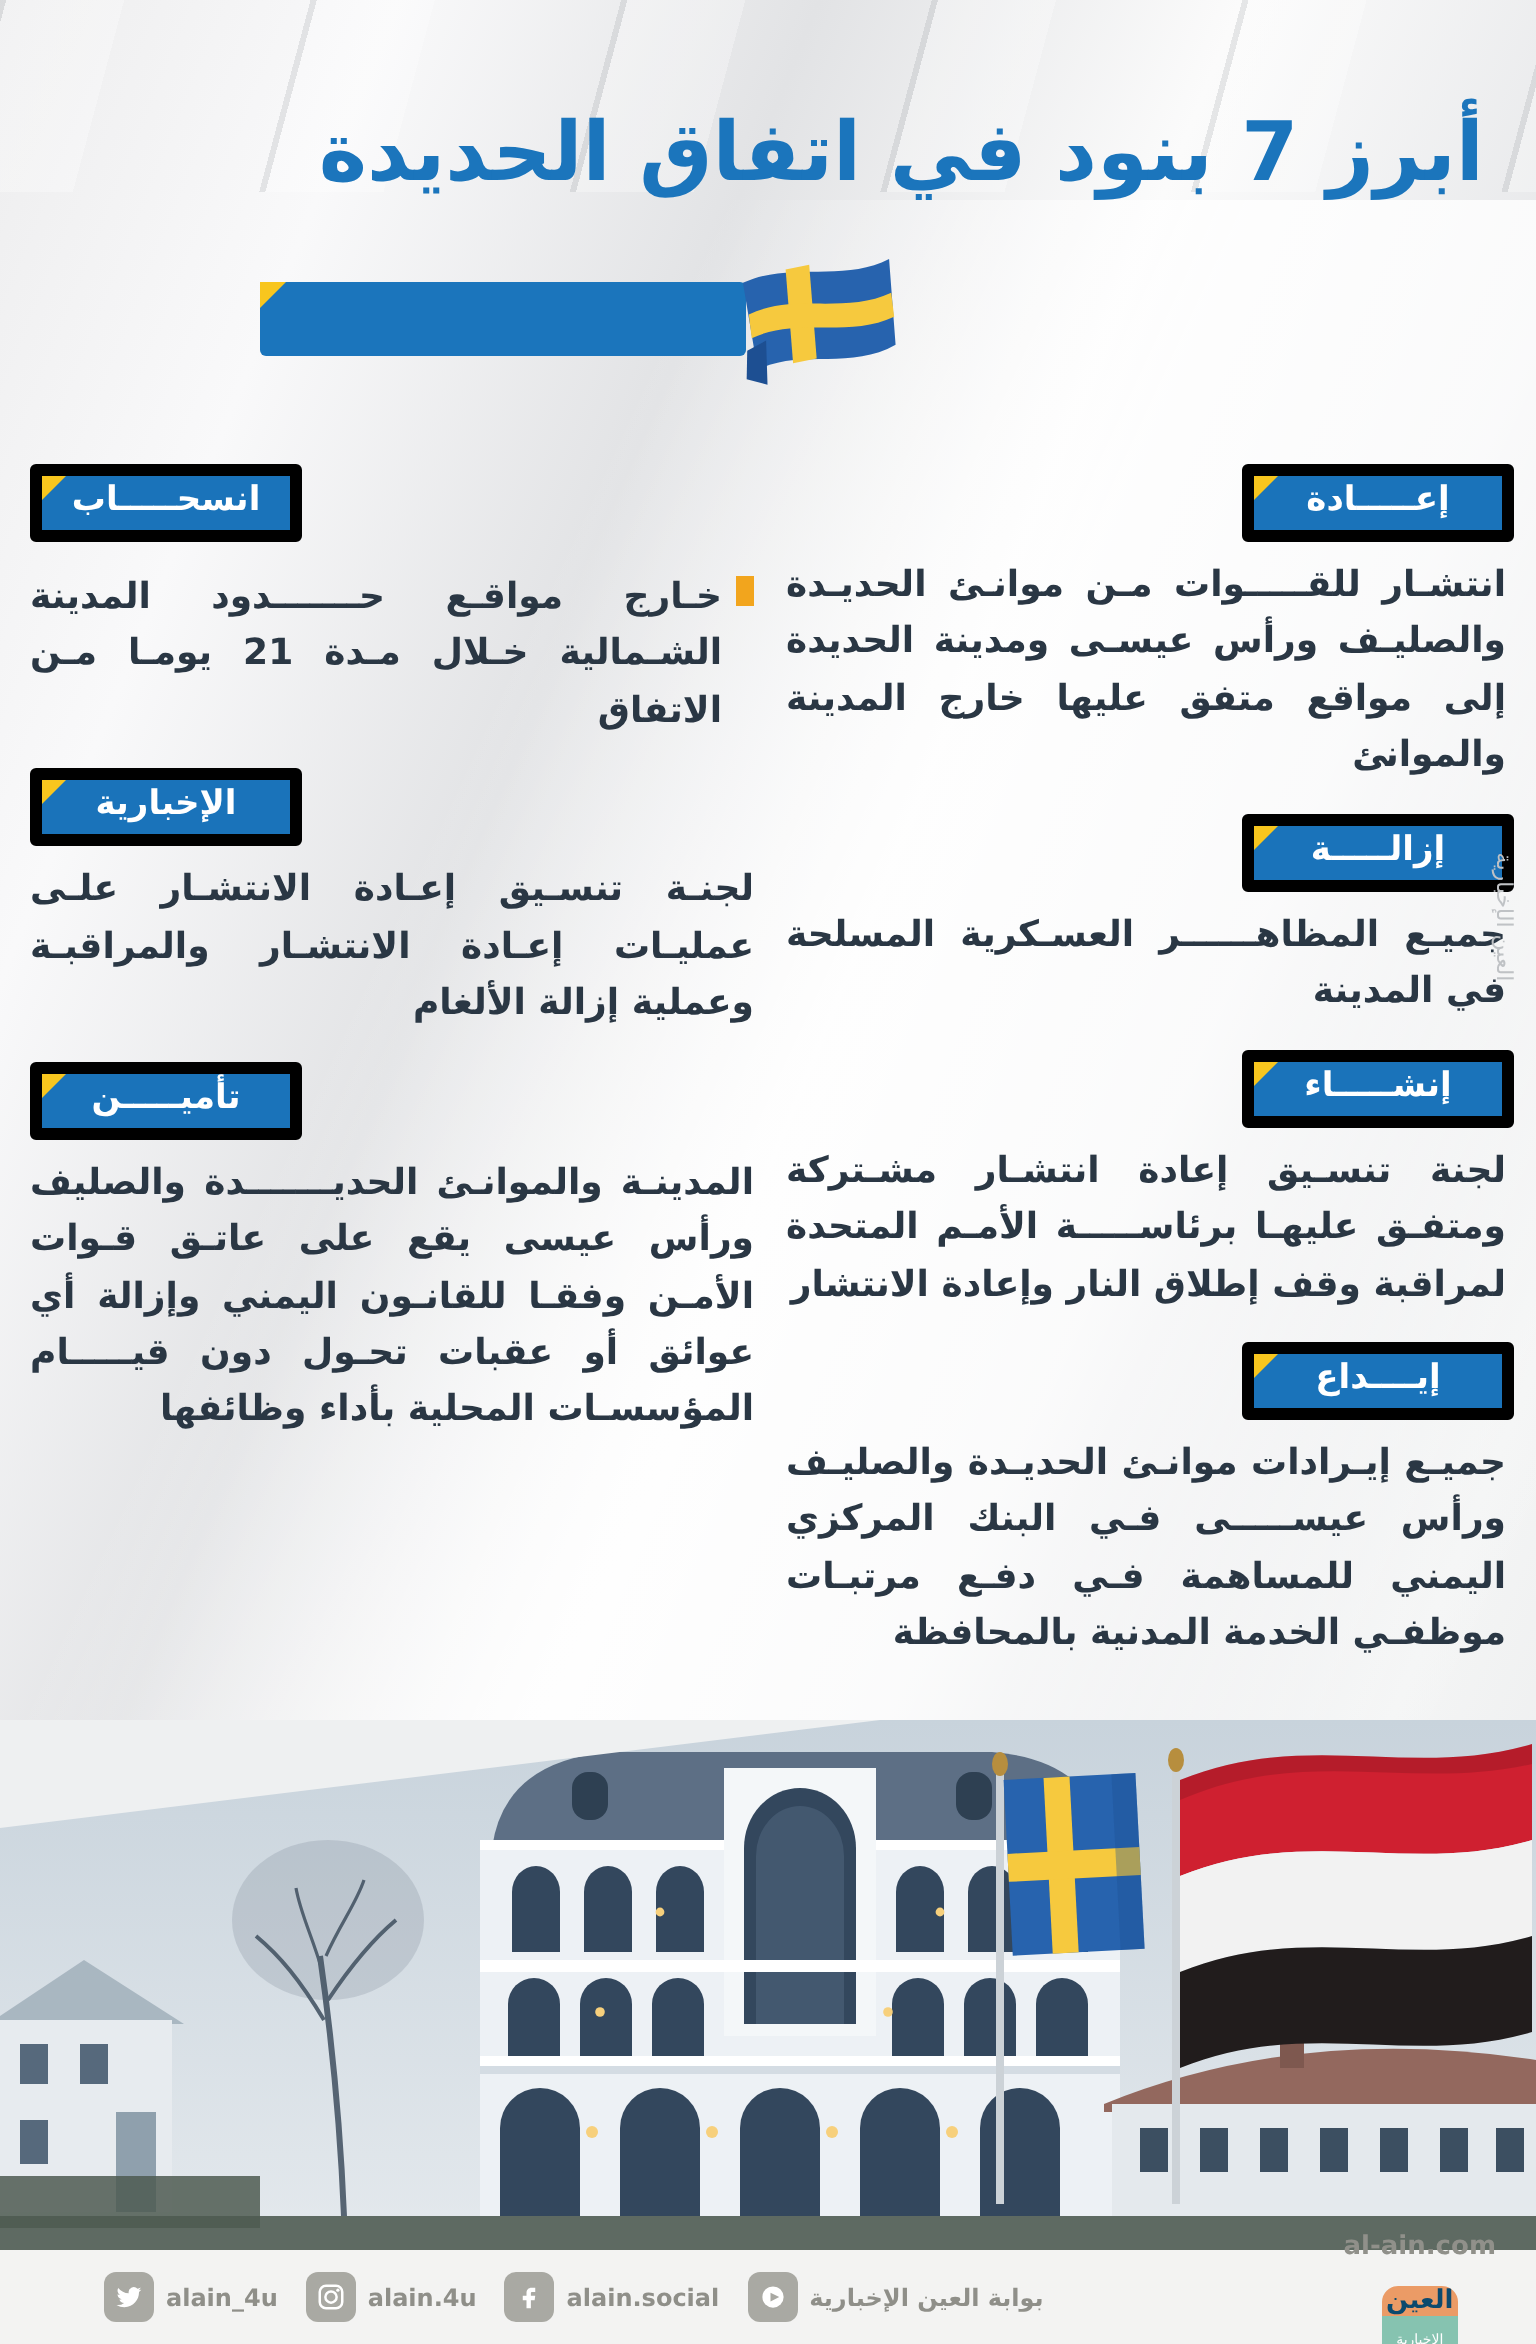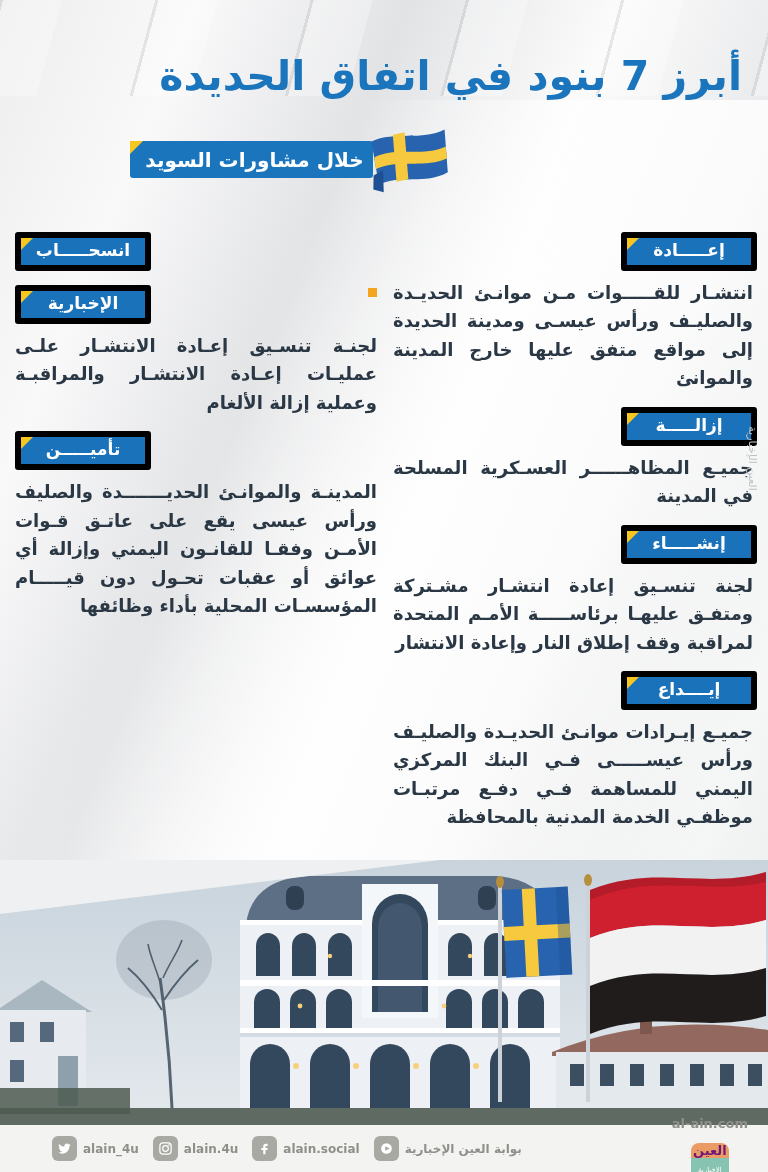--- a/index.html
+++ b/index.html
@@ -63,37 +63,36 @@
   .social{display:flex;align-items:center;gap:14px;}
   .social-item{display:flex;align-items:center;gap:6px;}
   .sicon{width:25px;height:25px;border-radius:6px;background:#a9a9a3;
       display:flex;align-items:center;justify-content:center;flex:0 0 auto;}
   .handle{color:#8f8f89;font-size:12px;font-weight:700;}
   .handle.ar{direction:rtl;}
   .footer-right{margin-left:auto;display:flex;align-items:center;gap:12px;flex-direction:column;}
   .website{color:#90908a;font-size:13px;font-weight:700;}
   .logo{width:38px;height:38px;border-radius:8px;background:#eb9b66;
       display:flex;flex-direction:column;overflow:hidden;}
-  .logo-name{flex:1;color:#701a75;font-size:13px;font-weight:700;direction:rtl;
+  .logo-name{flex:1;color:#0c4a6e;font-size:13px;font-weight:700;direction:rtl;
       display:flex;align-items:center;justify-content:center;}
   .logo-tag{height:29px;background:#86c3b0;color:#fff;font-size:7px;
       direction:rtl;display:flex;align-items:center;justify-content:center;}
 </style>
 </head>
 <body>
 
 <div class="bg"></div>
 <div class="top-bands"></div>
 <div class="sweep"></div>
 
 <h1 class="title">أبرز 7 بنود في اتفاق الحديدة</h1>
 
 <div class="banner">
   <span class="corner"></span>
-  <span class="banner-text">خلال مشاورات السويد</span>
   <svg class="banner-flag" viewBox="0 0 94 66">
     <g transform="rotate(-7 47 33)">
       <path d="M12,10 C36,2 62,16 86,7 L84,50 C60,60 36,46 14,54 Z" fill="#2763ae"></path>
       <path d="M34,6 L46,5 L44,52 L32,53 Z" fill="#f6c93e"></path>
       <path d="M13,26 C37,18 61,32 85,24 L85,36 C61,44 37,30 13,38 Z" fill="#f6c93e"></path>
       <path d="M10,44 L20,40 L18,62 L8,58 Z" fill="#1d4f92"></path>
     </g>
   </svg>
 </div>
 
@@ -123,20 +122,24 @@
   <p class="body-text">جميـع إيـرادات موانـئ الحديـدة والصليـف ورأس عيســـــى فـي البنك المركزي اليمني للمساهمة فـي دفـع مرتبـات موظفـي الخدمة المدنية بالمحافظة</p>
 </div>
 
 <div class="col col-left">
   <div class="bar">
     <span class="corner"></span>
     <span>انسحـــــاب</span>
   </div>
   <p class="body-text bullet-item">
     <span class="sq"></span>
+  </p>
+  <p class="body-text bullet-item">
+    <span class="sq"></span>
+    <span>خـارج مواقـع حـــــــدود المدينة الشـمالية خـلال مـدة 21 يومـا مـن الاتفاق</span>
   </p>
 
   <div class="bar">
     <span class="corner"></span>
     <span>الإخبارية</span>
   </div>
   <p class="body-text">لجنـة تنسـيق إعـادة الانتشـار علـى عمليـات إعـادة الانتشـار والمراقبـة وعملية إزالة الألغام</p>
 
   <div class="bar">
     <span class="corner"></span>

